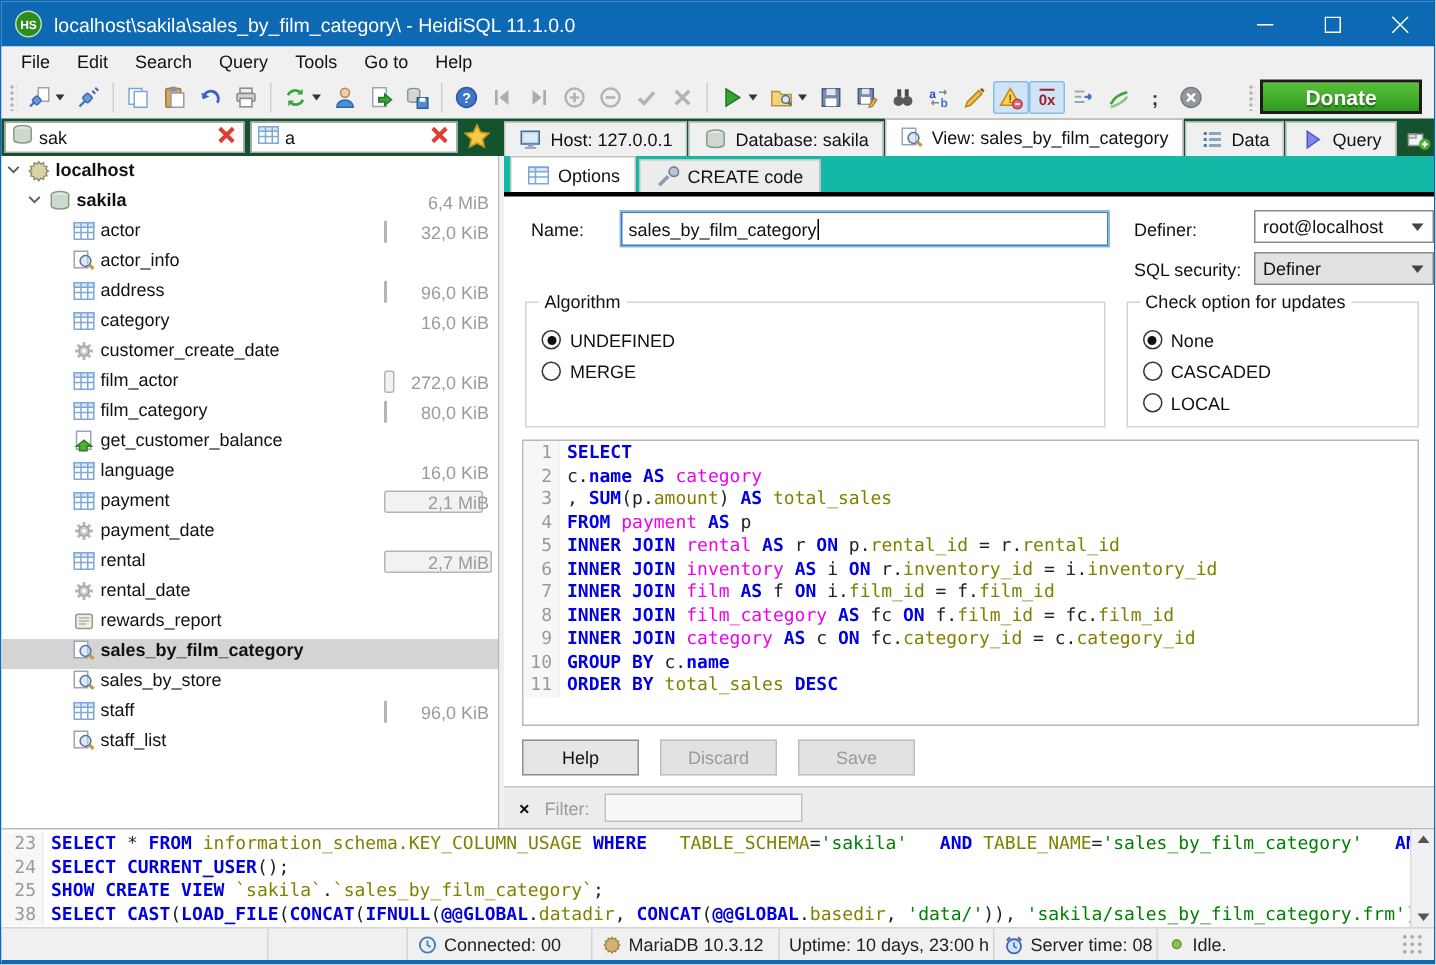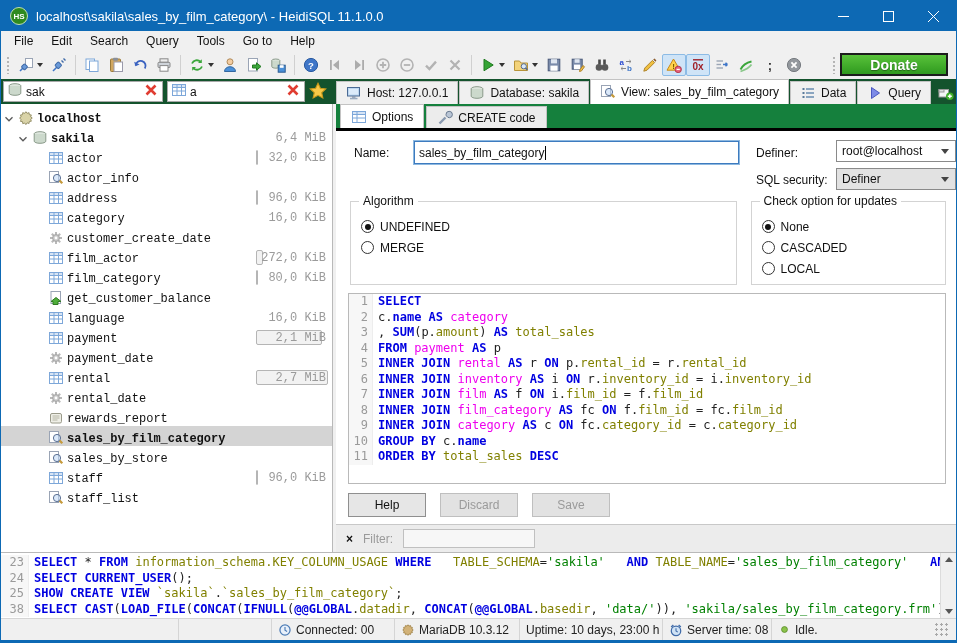--- a/index.html
+++ b/index.html
@@ -41,24 +41,24 @@
   .main-tabs { position:absolute; left:335px; bottom:0; display:flex; align-items:flex-end; }
   .mtab { height:23px; display:flex; align-items:center; gap:5px; padding:0 9px; border:1px solid #c3c3c3; border-bottom:none;
     background:#f0f0f0; margin-right:1px; font-size:12px; white-space:nowrap; }
   .mtab.active { background:#fff; height:25px; font-weight:normal; }
   .newtab-btn { height:23px; display:flex; align-items:center; padding:0 6px; }
 
   
   .main { flex:1; display:flex; min-height:0; }
   .tree-panel { width:332px; background:#fff; border-right:1px solid #b9b9b9; overflow:hidden; padding-top:2px; }
   .splitter { width:3px; background:#f0f0f0; }
-  .right-panel { flex:1; display:flex; flex-direction:column; background:#15803d; min-width:0;justify-content:space-between; }
+  .right-panel { flex:1; display:flex; flex-direction:column; background:#14b8a6; min-width:0;justify-content:space-between; }
 
   
-  .trow { height:20px; display:flex; align-items:flex-end; white-space:nowrap;font-family:Liberation Mono, monospace; }
+  .trow { height:20px; display:flex; align-items:flex-start; white-space:nowrap; }
   .trow .chev { width:16px; display:flex; justify-content:center; }
   .trow .ticon { width:18px; display:flex; justify-content:center; }
   .trow .tlabel { flex:1; padding-left:2px; overflow:hidden; }
   .trow.selected { background:#d4d4d4; }
   .trow.selected .tlabel { font-weight:bold; }
   .sizecell { position:relative; width:72px; height:17px; margin-right:4px; flex:0 0 auto; }
   .sizebar { position:absolute; left:0; top:1px; height:15px; background:#f2f2f2; border:1px solid #b5b5b5; border-radius:2px; }
   .sizetext { position:absolute; right:2px; top:1.5px; color:#9b9b9b; font-size:12px; }
 
   

